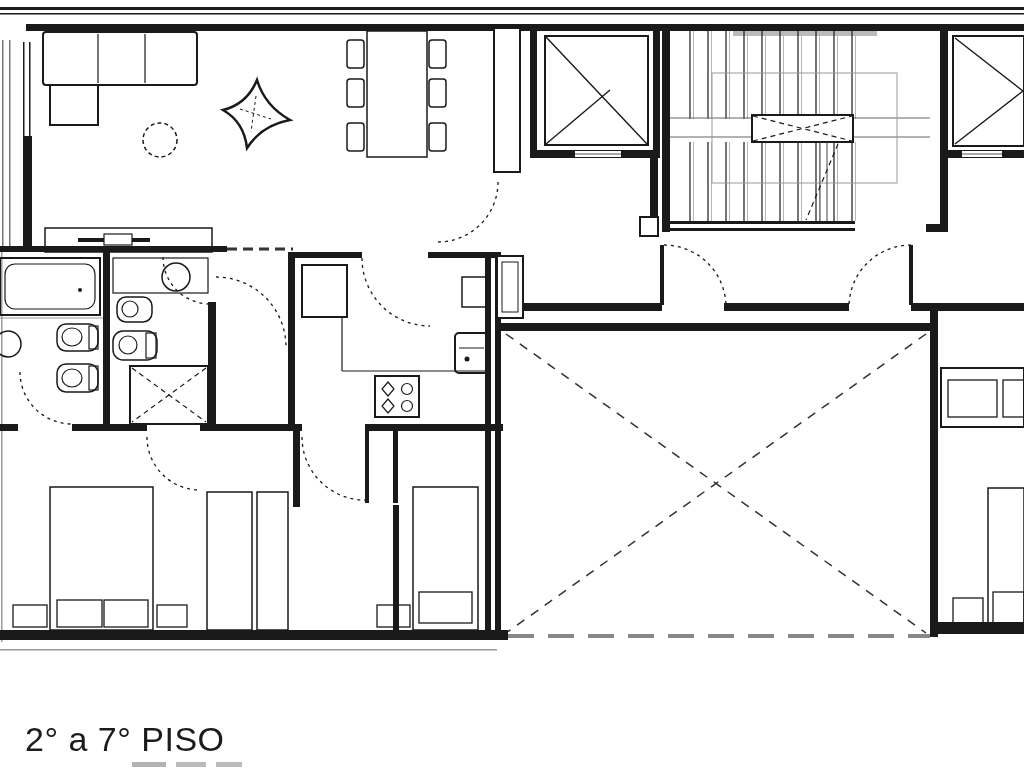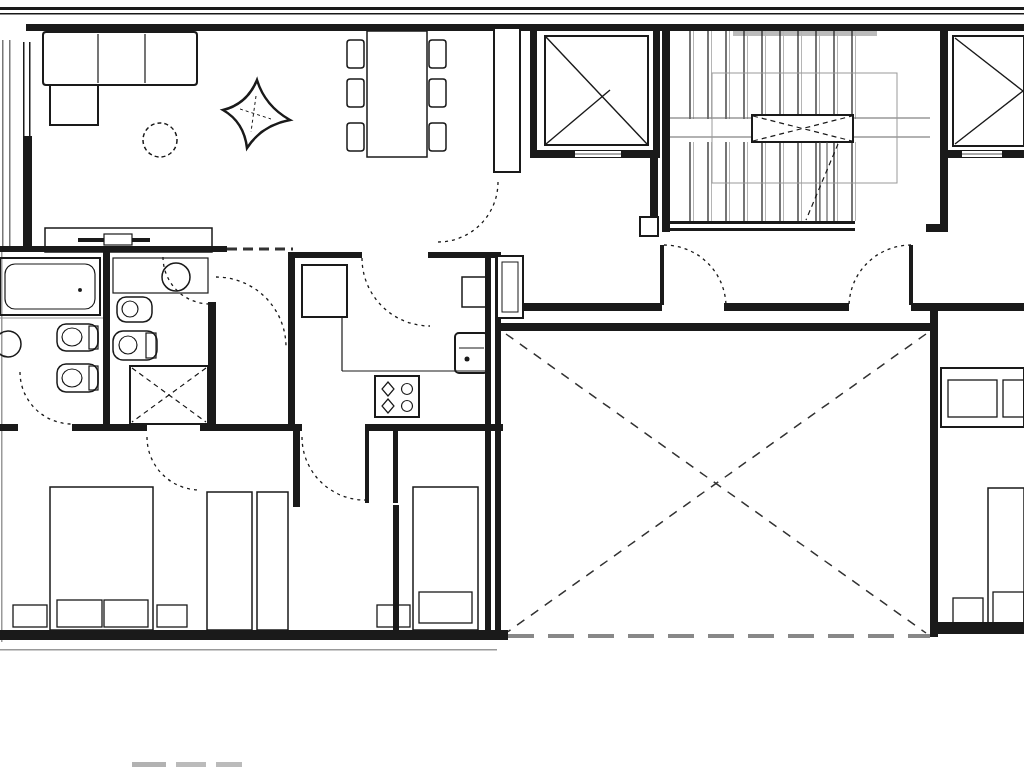--- a/index.html
+++ b/index.html
@@ -205,13 +205,14 @@
       <rect x="948" y="380" width="49" height="37" fill="none" stroke="#1a1a1a" stroke-width="1.3"></rect>
       <rect x="1003" y="380" width="21" height="37" fill="none" stroke="#1a1a1a" stroke-width="1.3"></rect>
       <rect x="988" y="488" width="36" height="139" fill="none" stroke="#1a1a1a" stroke-width="1.5"></rect>
       <rect x="993" y="592" width="31" height="31" fill="none" stroke="#1a1a1a" stroke-width="1.3"></rect>
       <rect x="953" y="598" width="30" height="25" fill="none" stroke="#1a1a1a" stroke-width="1.3"></rect>
       <rect x="938" y="622" width="86" height="12" fill="#1a1a1a"></rect>
       <rect x="132" y="762" width="34" height="5" fill="#666666" opacity="0.5"></rect>
       <rect x="176" y="762" width="30" height="5" fill="#777777" opacity="0.5"></rect>
       <rect x="216" y="762" width="26" height="5" fill="#777777" opacity="0.5"></rect>
     </svg>
+  <div class="floor-label">2° a 7° PISO</div>
 </div>
 
 </body></html>

